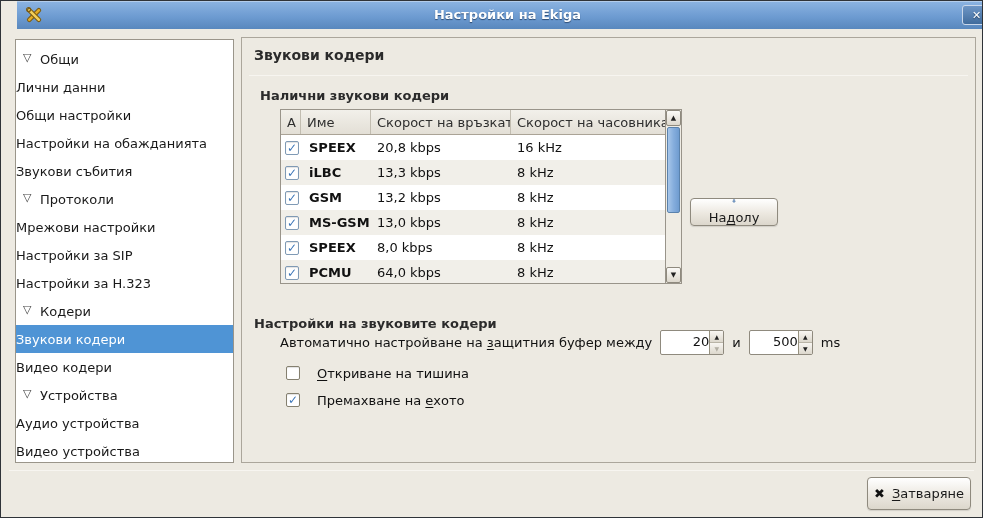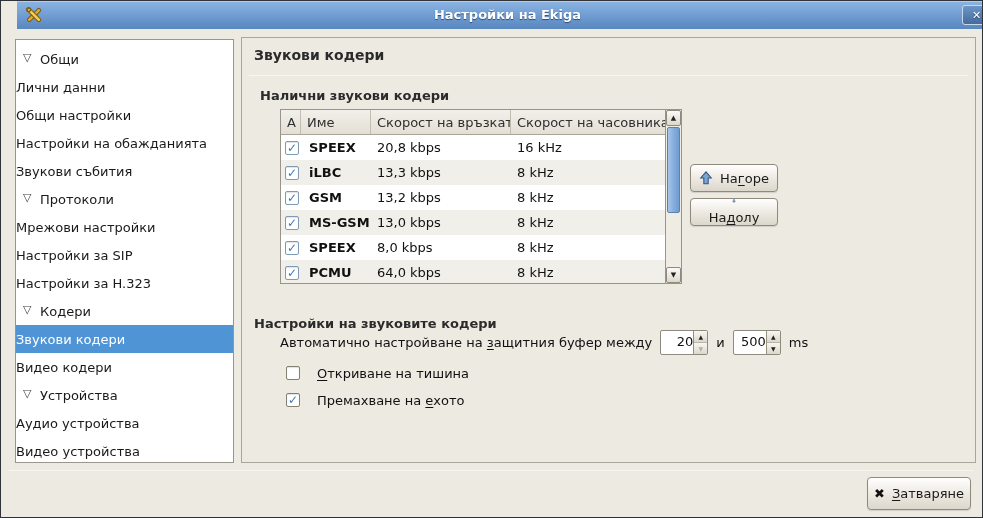--- a/index.html
+++ b/index.html
@@ -104,21 +104,21 @@
     position:absolute; display:flex; align-items:center; justify-content:center; gap:7px;
     background: linear-gradient(#ffffff, #ece8e0 55%, #dcd7cc);
     border:1px solid #8f8a7e; border-radius:4px; font-size:13px; color:#1a1a1a; cursor:default;
     box-shadow: 0 1px 1px rgba(0,0,0,.12);
   }
   .btn-up   { left:448px; top:126px; width:88px; height:28px; }
   .btn-down { left:448px; top:160px; width:88px; height:28px;flex-direction:column; }
 
   
   .jitter-row { position:absolute; left:38px; top:291px; height:26px; display:flex; align-items:center; gap:8px; font-size:13px; color:#111;text-align:right; }
-  .spin { display:inline-flex; width:48px; height:25px; border:1px solid #8f8a7e; background:#fff; border-radius:2px; overflow:hidden; }
+  .spin { display:inline-flex; width:64px; height:25px; border:1px solid #8f8a7e; background:#fff; border-radius:2px; overflow:hidden; }
   .spin-val { flex:1; font-size:13px; padding:3px 0 0 5px; color:#111; }
   .spin-btns { width:14px; display:flex; flex-direction:column; border-left:1px solid #96917f; }
   .spin-btns .s {
     flex:1; display:flex; align-items:center; justify-content:center; font-size:6px; color:#222;
     background: linear-gradient(#f8f6f2, #ddd8cd);
   }
   .spin-btns .su { border-bottom:1px solid #b9b4a7; }
   .spin-btns .dim { color:#b3afa4; }
   .opt { position:absolute; display:flex; align-items:center; gap:17px; font-size:13px; color:#111; height:16px; }
   .opt1 { left:44px; top:327px; }
@@ -282,26 +282,20 @@
           <div class="sc-btn sc-up">
               <span>▲</span>
             </div>
           <div class="sc-thumb"></div>
           <div class="sc-btn sc-down">
               <span>▼</span>
             </div>
         </div>
       </div>
 
-      <div class="gbtn btn-up">
-        <svg width="14" height="14" viewBox="0 0 16 16">
-          <path d="M8 1 L14 8 H10.5 V14.5 H5.5 V8 H2 Z" fill="#7ba3d4" stroke="#31567f" stroke-width="1.2"></path>
-        </svg>
-        <span>На<u>г</u>оре</span>
-      </div>
       <div class="gbtn btn-down">
         <svg width="14" height="14" viewBox="0 0 16 16">
           <g transform="rotate(180 8 8)">
               <path d="M8 1 L14 8 H10.5 V14.5 H5.5 V8 H2 Z" fill="#7ba3d4" stroke="#31567f" stroke-width="1.2"></path>
             </g>
         </svg>
         <span>На<u>д</u>олу</span>
       </div>
 
       <div class="section-title sec2">Настройки на звуковите кодери</div>

